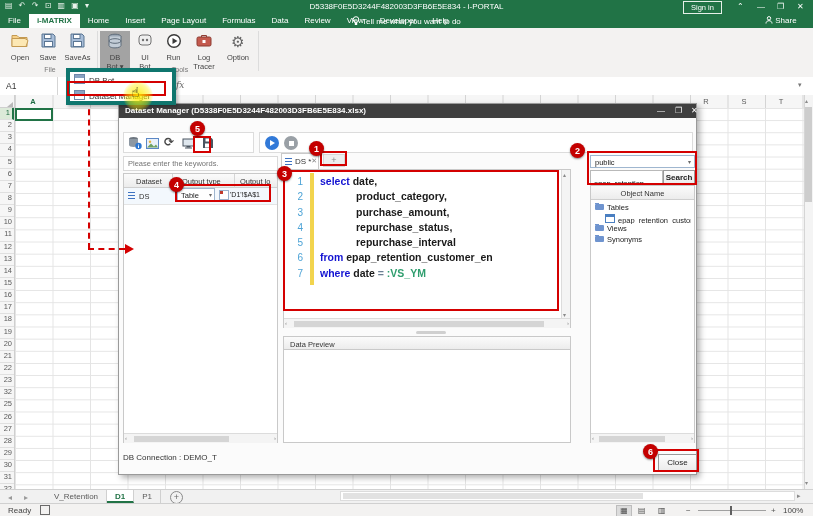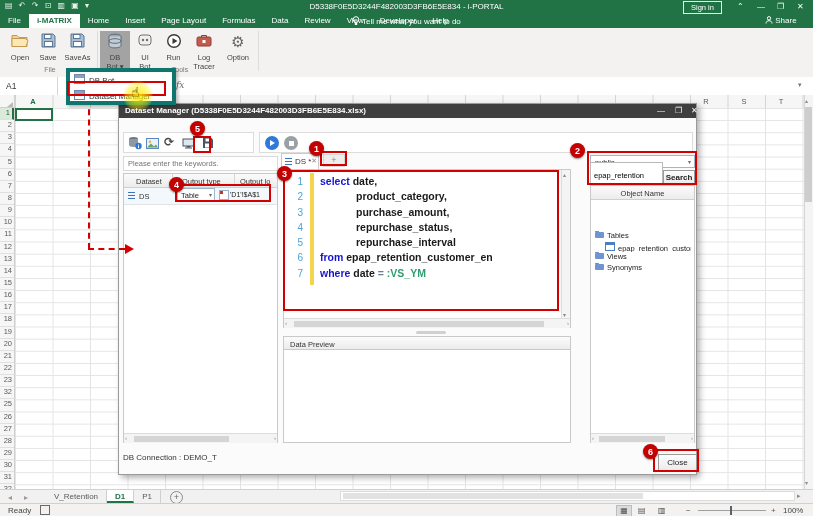--- a/index.html
+++ b/index.html
@@ -400,25 +400,25 @@
     <div style="position:absolute;left:297px;top:227px;width:30px;height:3px;background:#d0d0d0;border-radius:2px;"></div>
     <div class="thead" style="position:absolute;left:164px;top:232px;width:288px;height:14px;border:1px solid #c9c9c9;">
       <span style="position:absolute;left:6px;top:3px;">Data Preview</span>
     </div>
     <div class="panel" style="left:164px;top:246px;width:288px;height:93px;border-top:none;"></div>
 
     <div class="combo" style="left:471px;top:51px;width:105px;height:13px;">
       <span style="position:absolute;left:4px;top:2px;">public</span>
       <span style="position:absolute;right:3px;top:2px;font-size:6px;color:#6a6a6a;">▾</span>
     </div>
-    <input style="position: absolute; left: 471px; top: 58px; width: 73px; height: 14px; border: 1px solid rgb(185, 185, 185); font-size: 7.5px; padding: 12px 3px; box-sizing: border-box;" value="epap_retention">
+    <input style="position: absolute; left: 471px; top: 66px; width: 73px; height: 14px; border: 1px solid rgb(185, 185, 185); font-size: 7.5px; padding: 12px 3px; box-sizing: border-box;" value="epap_retention">
     <div class="btn" style="left:544px;top:66px;width:32px;height:14px;padding-top:2px;font-weight:bold;">Search</div>
     <div class="panel" style="left:471px;top:81px;width:105px;height:258px;">
       <div class="thead" style="position:absolute;left:0;top:0;width:103px;height:14px;text-align:center;padding-top:3px;">Object Name</div>
-      <div style="position:absolute;left:4px;top:17px;width:96px;margin-top:28px;">
+      <div style="position:absolute;left:4px;top:17px;width:96px;">
           <div class="treerow" style="padding-left: 0px;"><span class="icon-folder"></span><span>Tables</span></div>
           <div class="treerow" style="padding-left: 10px;"><span class="icon-table"></span><span>epap_retention_customer_en</span></div>
           <div class="treerow" style="padding-left: 0px;"><span class="icon-folder"></span><span>Views</span></div>
           <div class="treerow" style="padding-left: 0px;"><span class="icon-folder"></span><span>Synonyms</span></div>
         </div>
       <div class="ph-scroll" style="left:0;top:247px;width:103px;">
         <span style="position:absolute;left:1px;top:1px;font-size:6px;color:#8a8a8a;">‹</span>
         <span class="ph-thumb" style="left:8px;width:66px;"></span>
         <span style="position:absolute;right:1px;top:1px;font-size:6px;color:#8a8a8a;">›</span>
       </div>

